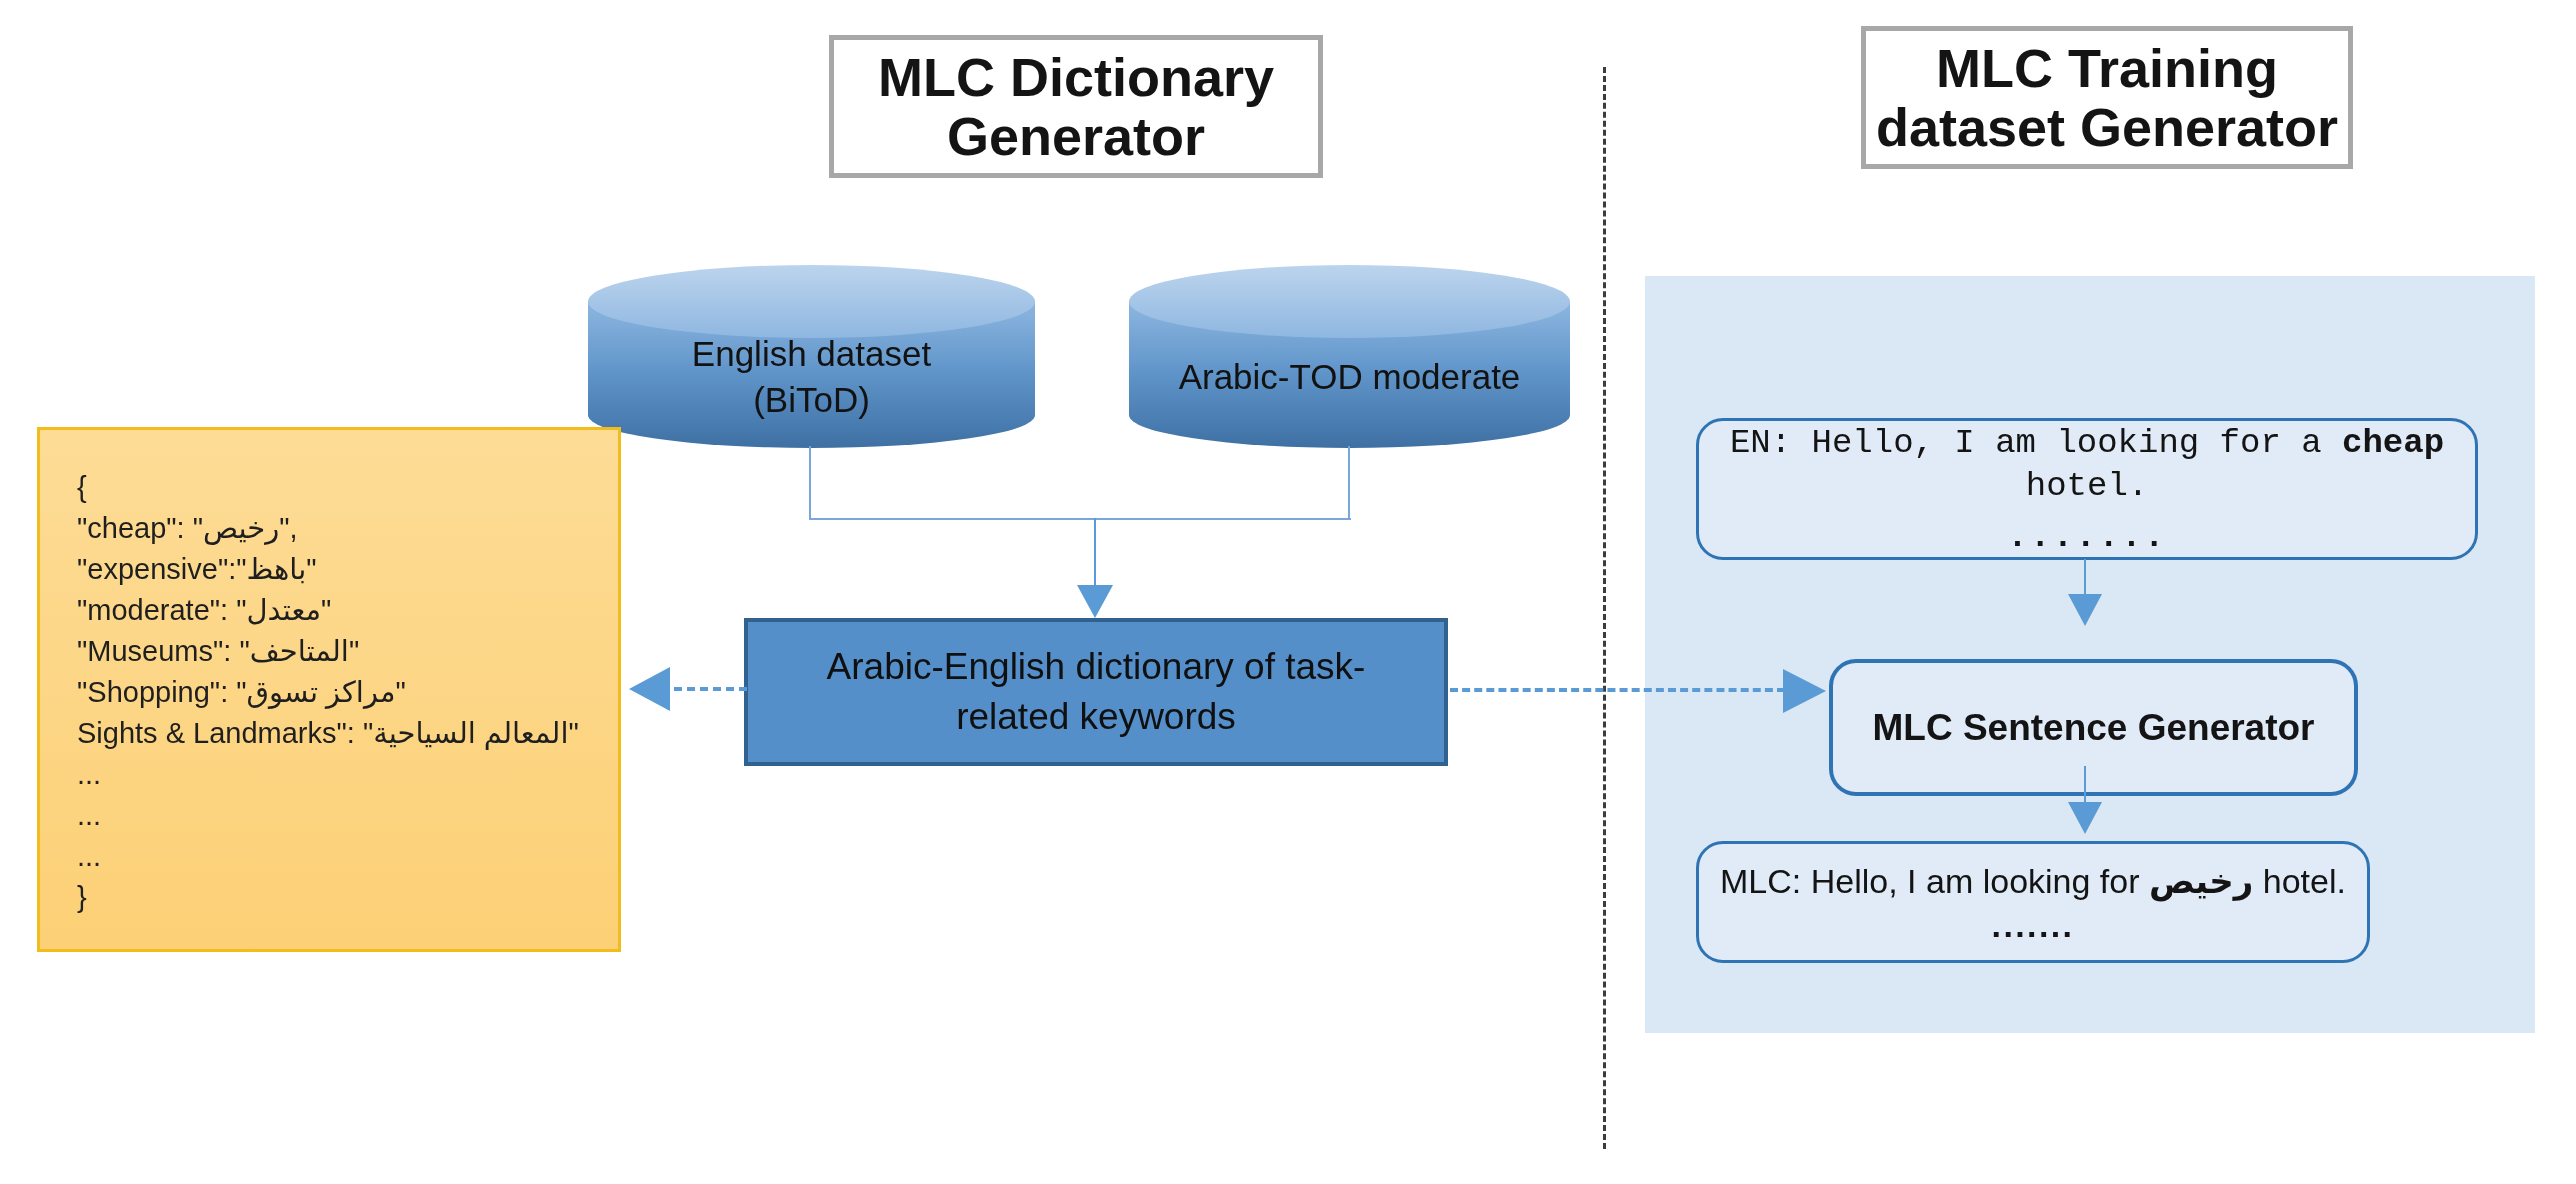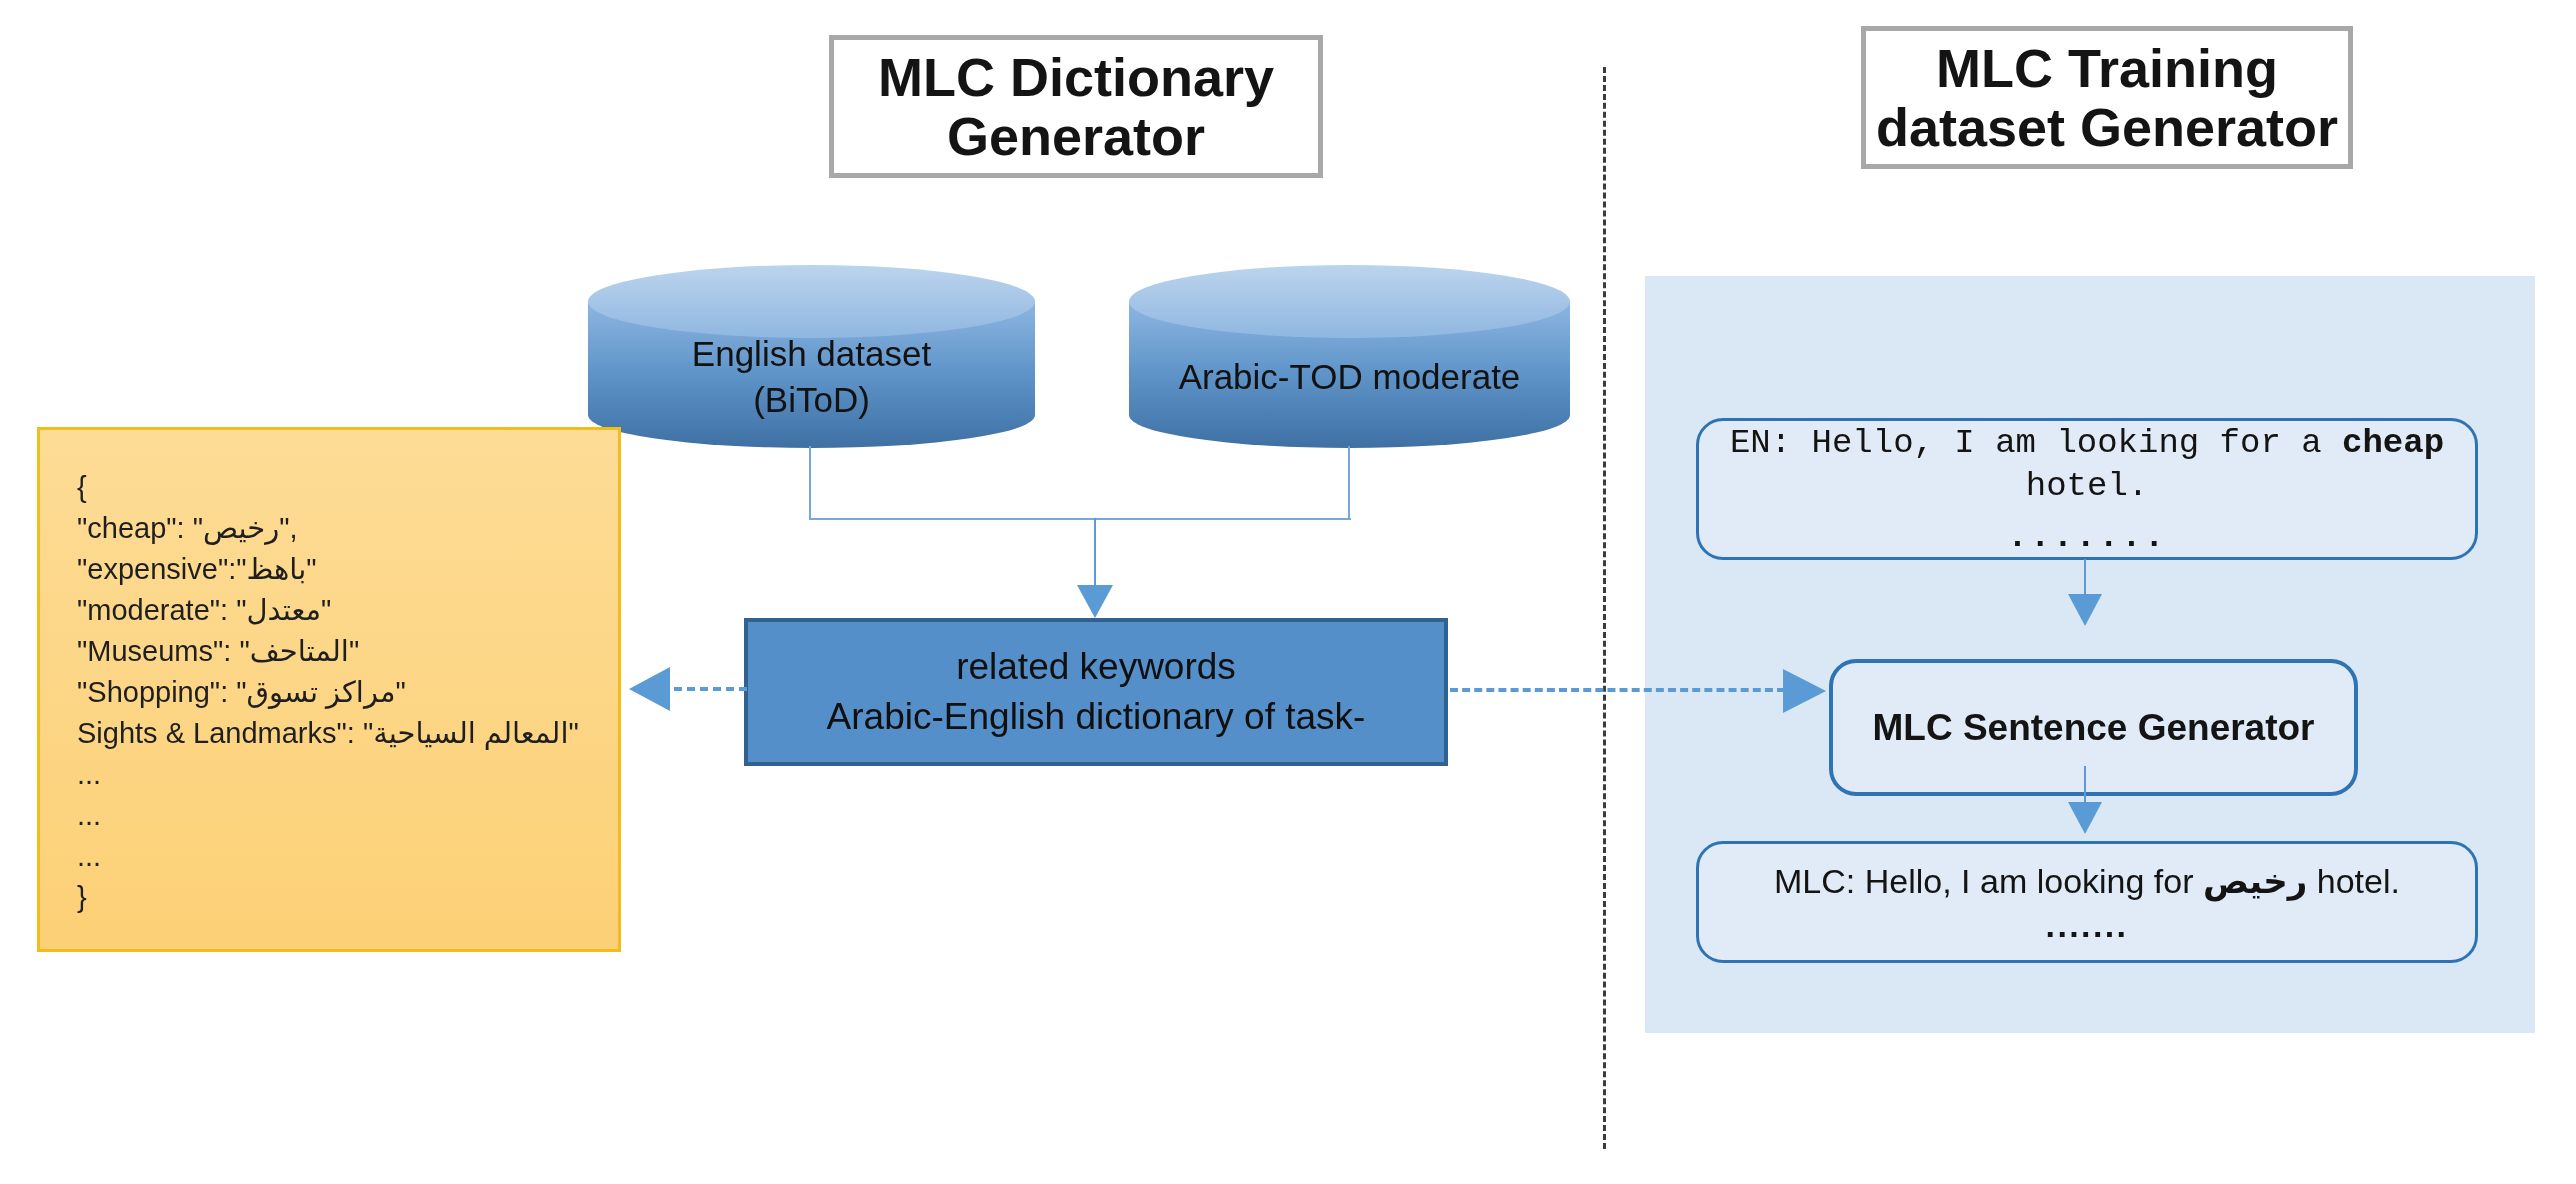--- a/index.html
+++ b/index.html
@@ -116,22 +116,22 @@
   </div>
 </div>
 
 <div class="abs cline" style="left:809px;top:446px;width:2.4px;height:73px;"></div>
 <div class="abs cline" style="left:1348px;top:446px;width:2.4px;height:73px;"></div>
 <div class="abs cline" style="left:809px;top:518px;width:542px;height:2.4px;"></div>
 <div class="abs bline" style="left:1094px;top:518px;width:2.4px;height:70px;"></div>
 <div class="abs arrow-down" style="left:1077px;top:585px;"></div>
 
 <div class="abs dict-box" style="left:744px;top:618px;width:704px;height:148px;">
+  <div>Arabic-English dictionary of task-</div>
   <div>related keywords</div>
-  <div>Arabic-English dictionary of task-</div>
 </div>
 
 <div class="abs dash-h" style="left:674px;top:687px;width:73px;"></div>
 <div class="abs arrow-left" style="left:629px;top:667px;"></div>
 
 <div class="abs dash-h" style="left:1450px;top:688px;width:335px;"></div>
 <div class="abs arrow-right" style="left:1783px;top:669px;"></div>
 
 <div class="abs note" style="left:37px;top:427px;width:584px;height:525px;">
   <div>{</div>
@@ -157,19 +157,19 @@
 <div class="abs bline" style="left:2084px;top:559px;width:2.4px;height:37px;"></div>
 <div class="abs arrow-down" style="left:2068px;top:594px;border-left-width:17.5px;border-right-width:17.5px;border-top-width:32px;"></div>
 
 <div class="abs round-box gen-box" style="left:1829px;top:629px;width:529px;height:137px;">
   <div>MLC Sentence Generator</div>
 </div>
 
 <div class="abs bline" style="left:2084px;top:766px;width:2.4px;height:38px;"></div>
 <div class="abs arrow-down" style="left:2068px;top:802px;border-left-width:17.5px;border-right-width:17.5px;border-top-width:32px;"></div>
 
-<div class="abs round-box" style="left:1696px;top:841px;width:782px;height:122px;">
+<div class="abs round-box" style="left:1696px;top:841px;width:674px;height:122px;">
   <div class="sentence">
     <span>MLC: Hello, I am looking for </span><b>رخيص</b><span> hotel.</span>
   </div>
   <div class="dots" style="margin-top:4.8px;">.......</div>
 </div>
 
 
 </body></html>

